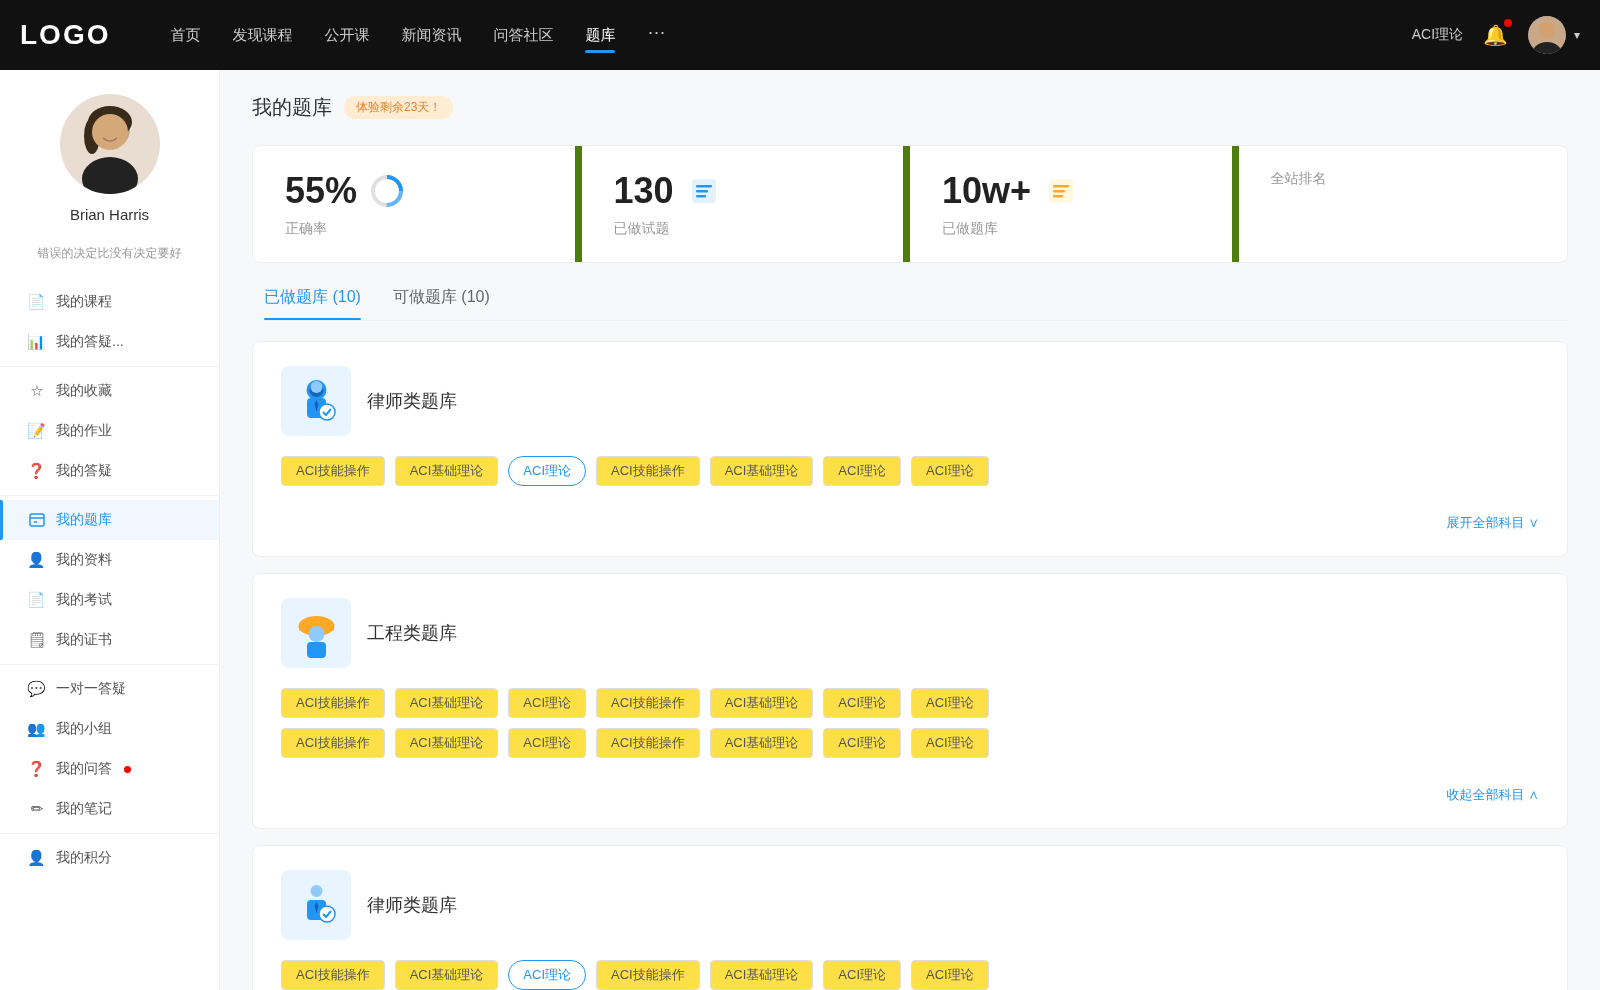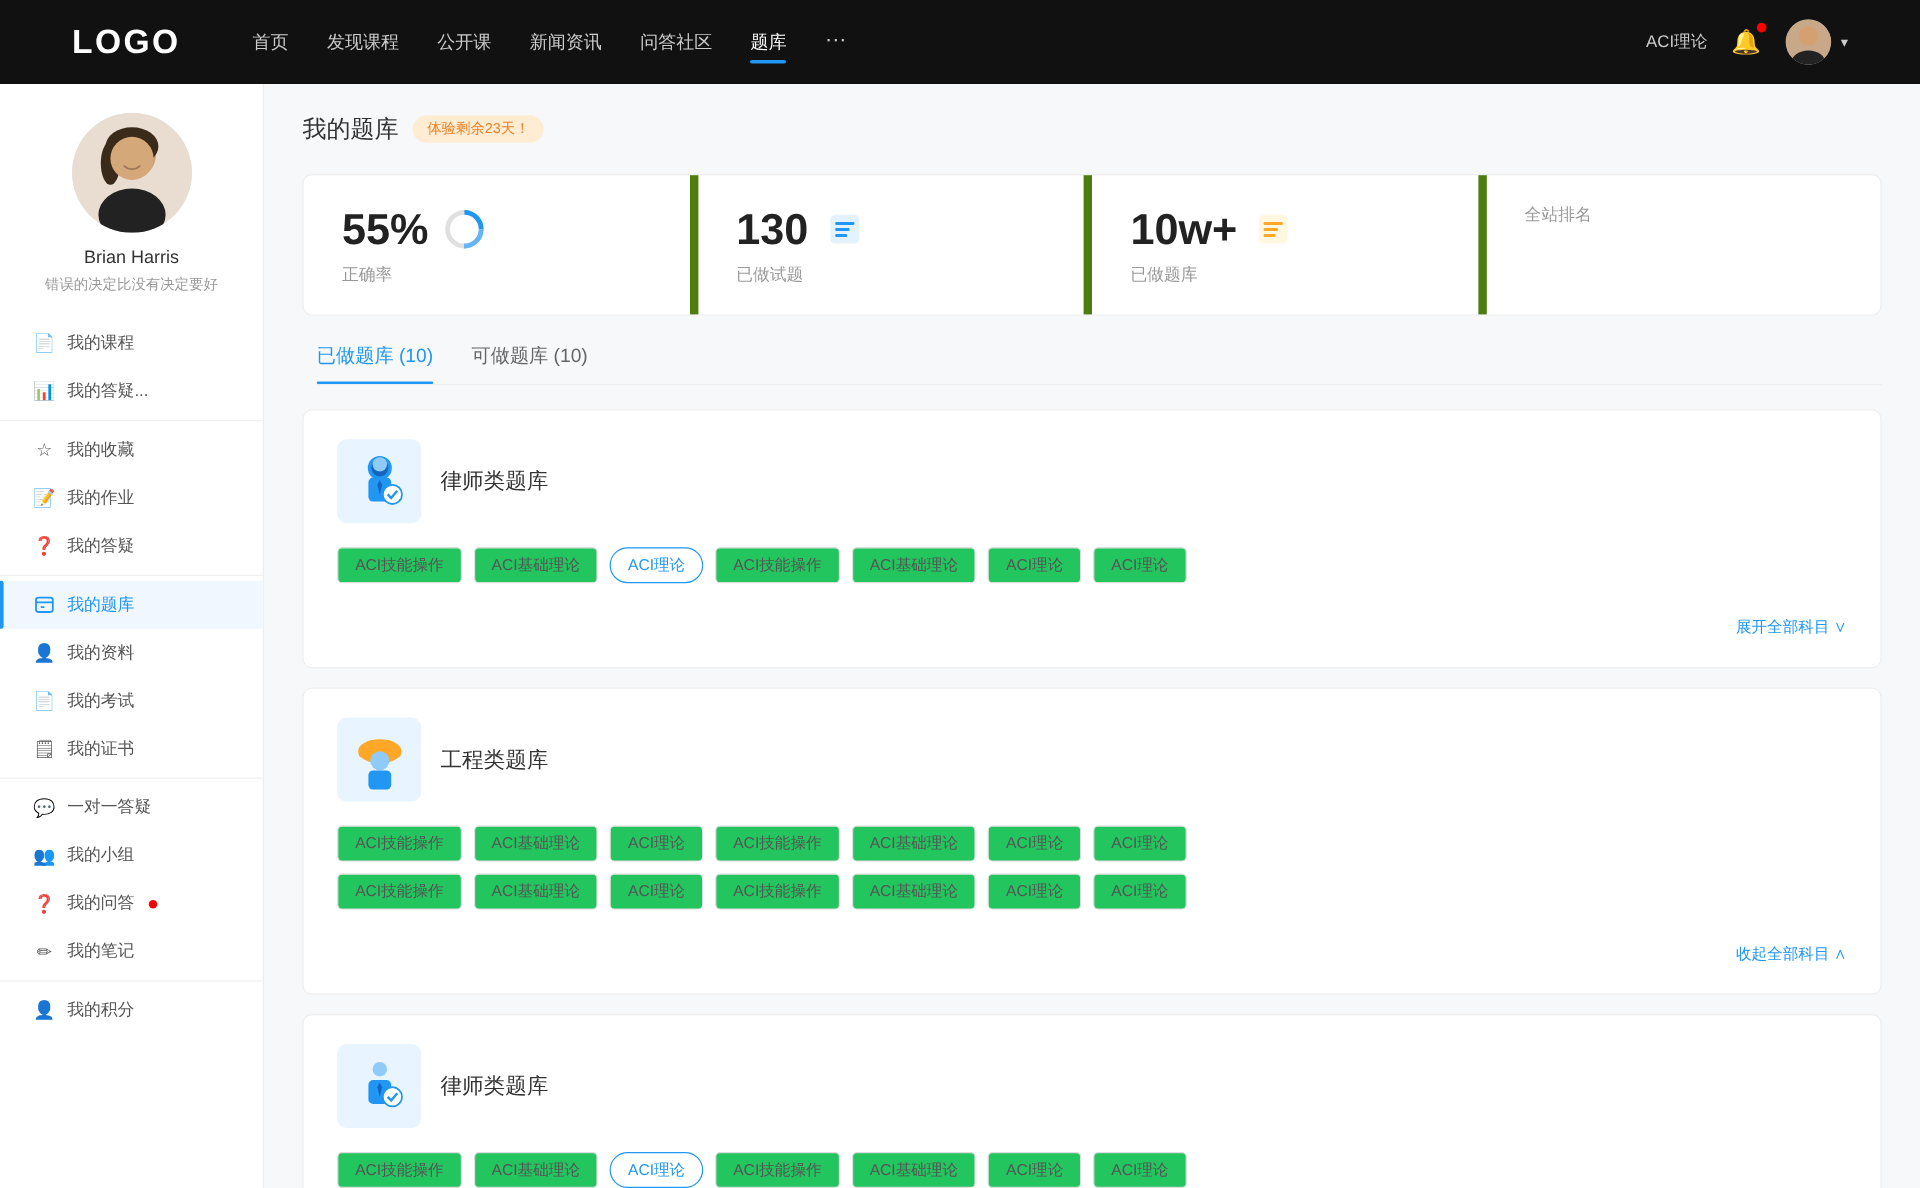--- a/index.html
+++ b/index.html
@@ -1,40 +1,40 @@
 <!DOCTYPE html>
 <html><head>
   <meta charset="utf-8">
   <style>
     * { margin: 0; padding: 0; box-sizing: border-box; }
     body { font-family: -apple-system, BlinkMacSystemFont, 'PingFang SC', 'Microsoft YaHei', sans-serif; background: #f0f2f5; width: 1600px; min-height: 990px; overflow-x: hidden; }
 
     
-    .header { background: #111; height: 70px; display: flex; align-items: center; padding: 0 60px; gap: 40px; position: relative; }
+    .header { background: #111; height: 70px; display: flex; align-items: center; padding: 0 20px; gap: 40px; position: relative; }
     .logo { color: white; font-size: 28px; font-weight: bold; letter-spacing: 2px; margin-right: 20px; }
     .nav { display: flex; gap: 32px; flex: 1; text-align: right; }
     .nav-item { color: #ccc; font-size: 15px; cursor: pointer; padding: 4px 0; position: relative; }
     .nav-item.active { color: white; }
     .nav-item.active::after { content: ''; position: absolute; bottom: -4px; left: 50%; transform: translateX(-50%); width: 100%; height: 3px; background: #2196f3; border-radius: 2px; }
     .nav-dots { color: #ccc; font-size: 18px; cursor: pointer; }
     .header-right { display: flex; align-items: center; gap: 20px; margin-left: auto; }
     .app-download { color: #ccc; font-size: 14px; cursor: pointer; }
     .bell-icon { color: #ccc; font-size: 20px; cursor: pointer; position: relative; }
     .bell-badge { position: absolute; top: -4px; right: -4px; width: 8px; height: 8px; background: red; border-radius: 50%; }
     .avatar-wrap { display: flex; align-items: center; gap: 8px; cursor: pointer; }
     .avatar { width: 38px; height: 38px; border-radius: 50%; background: #888; overflow: hidden; }
     .chevron { color: #ccc; font-size: 12px; }
 
     
     .main-layout { display: flex; height: calc(990px - 70px); }
 
     
     .sidebar { width: 220px; background: white; padding: 24px 0; display: flex; flex-direction: column; align-items: center; border-right: 1px solid #eee; overflow-y: auto; }
     .user-avatar { width: 100px; height: 100px; border-radius: 50%; background: #e8e8e8; overflow: hidden; margin-bottom: 12px; display: flex; align-items: center; justify-content: center; }
-    .user-name { font-size: 15px; font-weight: 500; color: #333; margin-bottom: 6px; }
+    .user-name { font-size: 15px; font-weight: 500; color: #333; margin-bottom: 22px; }
     .user-motto { font-size: 12px; color: #999; margin-bottom: 20px; padding: 0 16px; text-align: center; }
     .sidebar-divider { width: 100%; height: 1px; background: #f0f0f0; margin: 4px 0; }
     .sidebar-menu { width: 100%; }
     .sidebar-item { display: flex; align-items: center; gap: 10px; padding: 11px 28px; cursor: pointer; font-size: 14px; color: #555; position: relative; }
     .sidebar-item.active { color: #2196f3; background: #f0f7ff; }
     .sidebar-item.active::before { content: ''; position: absolute; left: 0; top: 0; bottom: 0; width: 3px; background: #2196f3; border-radius: 0 2px 2px 0; }
     .sidebar-icon { width: 18px; height: 18px; display: flex; align-items: center; justify-content: center; font-size: 15px; flex-shrink: 0; }
 
     
     .content { flex: 1; padding: 24px 32px; overflow-y: auto; background: #f7f8fa; }
@@ -58,21 +58,21 @@
     .tab { font-size: 16px; color: #666; padding-bottom: 12px; cursor: pointer; position: relative; }
     .tab.active { color: #2196f3; font-weight: 500; }
     .tab.active::after { content: ''; position: absolute; bottom: 0; left: 0; right: 0; height: 2px; background: #2196f3; border-radius: 1px; }
 
     
     .bank-card { background: white; border-radius: 8px; margin-bottom: 16px; padding: 24px 28px; border: 1px solid #eee; }
     .bank-card-header { display: flex; align-items: center; gap: 16px; margin-bottom: 20px; }
     .bank-icon { width: 70px; height: 70px; background: #e8f4ff; border-radius: 8px; display: flex; align-items: center; justify-content: center; flex-shrink: 0; }
     .bank-title { font-size: 18px; font-weight: 500; color: #333; }
     .tags-row { display: flex; flex-wrap: wrap; gap: 10px; }
-    .tag { padding: 5px 14px; border: 1px solid #ddd; border-radius: 4px; font-size: 13px; color: #555; cursor: pointer; background: #22c55e; }
+    .tag { padding: 5px 14px; border: 1px solid #ddd; border-radius: 4px; font-size: 13px; color: #555; cursor: pointer; background: #fde047; }
     .tag.active { border-color: #2196f3; color: #2196f3; background: white; border-radius: 20px; }
     .expand-link { text-align: right; margin-top: 28px; font-size: 13px; color: #2196f3; cursor: pointer; }
   </style>
 </head>
 <body>
 
 <div class="header">
   <div class="logo">LOGO</div>
   <nav class="nav">
     <span class="nav-item">首页</span>

